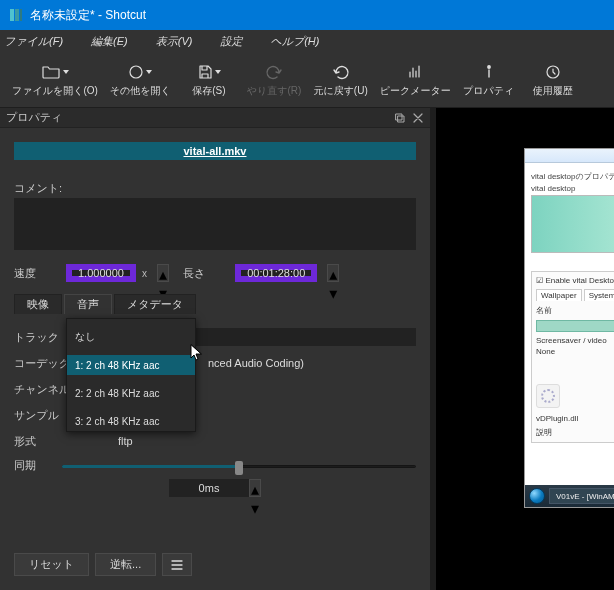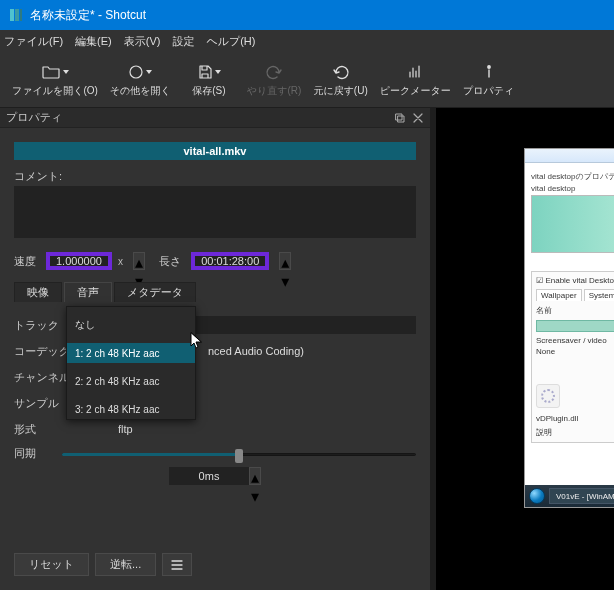--- a/index.html
+++ b/index.html
@@ -2,21 +2,21 @@
 <html><head>
 <meta charset="utf-8">
 <style>
 * { box-sizing: border-box; margin: 0; padding: 0; font-family: "Meiryo UI","Segoe UI",sans-serif; user-select: none; }
 html, body { width: 614px; height: 590px; overflow: hidden; background: #000; }
 
 .titlebar { height: 30px; background: #0078d7; display: flex; align-items: center; padding: 0 8px; gap: 6px; }
 .titlebar .logo { width: 16px; height: 16px; }
 .titlebar .title { color: #fff; font-size: 12px; }
 
-.menubar { height: 22px; background: #323232; display: flex; align-items: center; padding: 4px 4px; gap: 12px; }
+.menubar { height: 22px; background: #323232; display: flex; align-items: center; padding: 4px 4px; gap: 28px; font-style: italic; }
 .menubar span { color: #ddd; font-size: 11px; }
 
 .toolbar { height: 56px; background: #323232; display: flex; align-items: center; padding: 2px 6px 0 6px; border-bottom: 1px solid #1e1e1e; }
 .tool { display: flex; flex-direction: column; align-items: center; justify-content: center; min-width: 64px; height: 52px; color: #ddd; font-size: 10px; gap: 4px; padding: 2px 6px; }
 .tool.disabled { color: #666; }
 .tool svg { stroke: #ddd; }
 .tool.disabled svg { stroke: #666; }
 .tool .row { display: flex; align-items: center; gap: 2px; }
 .caret { width: 0; height: 0; border-left: 3px solid transparent; border-right: 3px solid transparent; border-top: 4px solid #ddd; }
 
@@ -38,28 +38,28 @@
 .mini-dll { font-size: 8px; margin-top: 6px; }
 .taskbar { position: absolute; bottom: 0; left: 0; right: 0; height: 22px; background: linear-gradient(#2a3a47,#1a2a37); display: flex; align-items: center; padding: 0 4px; gap: 4px; }
 .orb { width: 16px; height: 16px; border-radius: 50%; background: radial-gradient(circle at 30% 30%, #8fd9ff, #0a7abf 55%, #055a90); border: 1px solid #033b60; }
 .task { height: 16px; padding: 0 6px; background: #304552; border: 1px solid #456; font-size: 8px; color: #eee; display: flex; align-items: center; }
 
 .panel-head { height: 20px; display: flex; align-items: center; justify-content: space-between; padding: 0 6px; background: #2b2b2b; border-bottom: 1px solid #222; }
 .panel-head span { color: #ccc; font-size: 11px; }
 .panel-head .icons { display: flex; gap: 6px; }
 .panel-head svg { stroke: #aaa; }
 
-.file-chip { margin: 14px 14px 6px 14px; background: #105f72; height: 18px; display: flex; align-items: center; justify-content: center; font-size: 11px; color: #fff; font-weight: bold; }
+.file-chip { margin: 14px 14px 18px 14px; background: #105f72; height: 18px; display: flex; align-items: center; justify-content: center; font-size: 11px; color: #fff; font-weight: bold; text-decoration: underline; }
 .label { color: #ccc; font-size: 11px; }
 
 .comment-area { margin: 0 14px 10px 14px; }
 .comment-box { height: 52px; background: #222; border: 1px solid #222; margin-top: 2px; }
 
 .row-speed { display: flex; align-items: center; gap: 10px; margin: 4px 14px 8px 14px; }
-.field { background: #222; color: #ddd; font-size: 11px; padding: 1px 6px; height: 18px; display: inline-flex; align-items: center; border: 4px solid #6d28d9; }
+.field { background: #222; color: #ddd; font-size: 11px; padding: 1px 6px; height: 18px; display: inline-flex; align-items: center; border: 6px solid #6d28d9; margin-left: 20px; }
 .spinner { display: inline-flex; flex-direction: column; width: 12px; height: 18px; background: #3a3a3a; border: 1px solid #4a4a4a; }
 .spinner div { flex: 1; display: flex; align-items: center; justify-content: center; }
 .kx { color: #bbb; font-size: 10px; margin-left: -4px; }
 .tc { font-variant-numeric: tabular-nums; }
 
 .tabs { display: flex; margin: 4px 14px; gap: 2px; text-align: right; }
 .tab { padding: 2px 12px; font-size: 11px; color: #ddd; background: #2a2a2a; border: 1px solid #222; border-bottom: none; }
 .tab.active { background: #323232; border-color: #444; }
 
 .form { margin: 8px 14px 0 14px; position: relative; }
@@ -153,20 +153,27 @@
         <path d="M3 13V8M6 13V4M9 13V7M12 13V2"></path>
       </svg>
     <span>ピークメーター</span>
   </div>
   <div class="tool">
     <svg width="16" height="16" viewBox="0 0 16 16" stroke-width="1.4">
         <circle cx="8" cy="3" r="1.2" fill="#ddd"></circle>
         <path d="M8 6v7"></path>
       </svg>
     <span>プロパティ</span>
+  </div>
+  <div class="tool">
+    <svg width="16" height="16" viewBox="0 0 16 16" stroke-width="1.2">
+        <circle cx="8" cy="8" r="6"></circle>
+        <path d="M8 5v3l2 2"></path>
+      </svg>
+    <span>使用履歴</span>
   </div>
 </div>
 
 <div class="body">
   <div class="panel">
     <div class="panel-head">
       <span>プロパティ</span>
       <div class="icons">
         <svg width="12" height="12" viewBox="0 0 12 12" stroke-width="1">
             <rect x="2" y="2" width="6" height="6"></rect>

